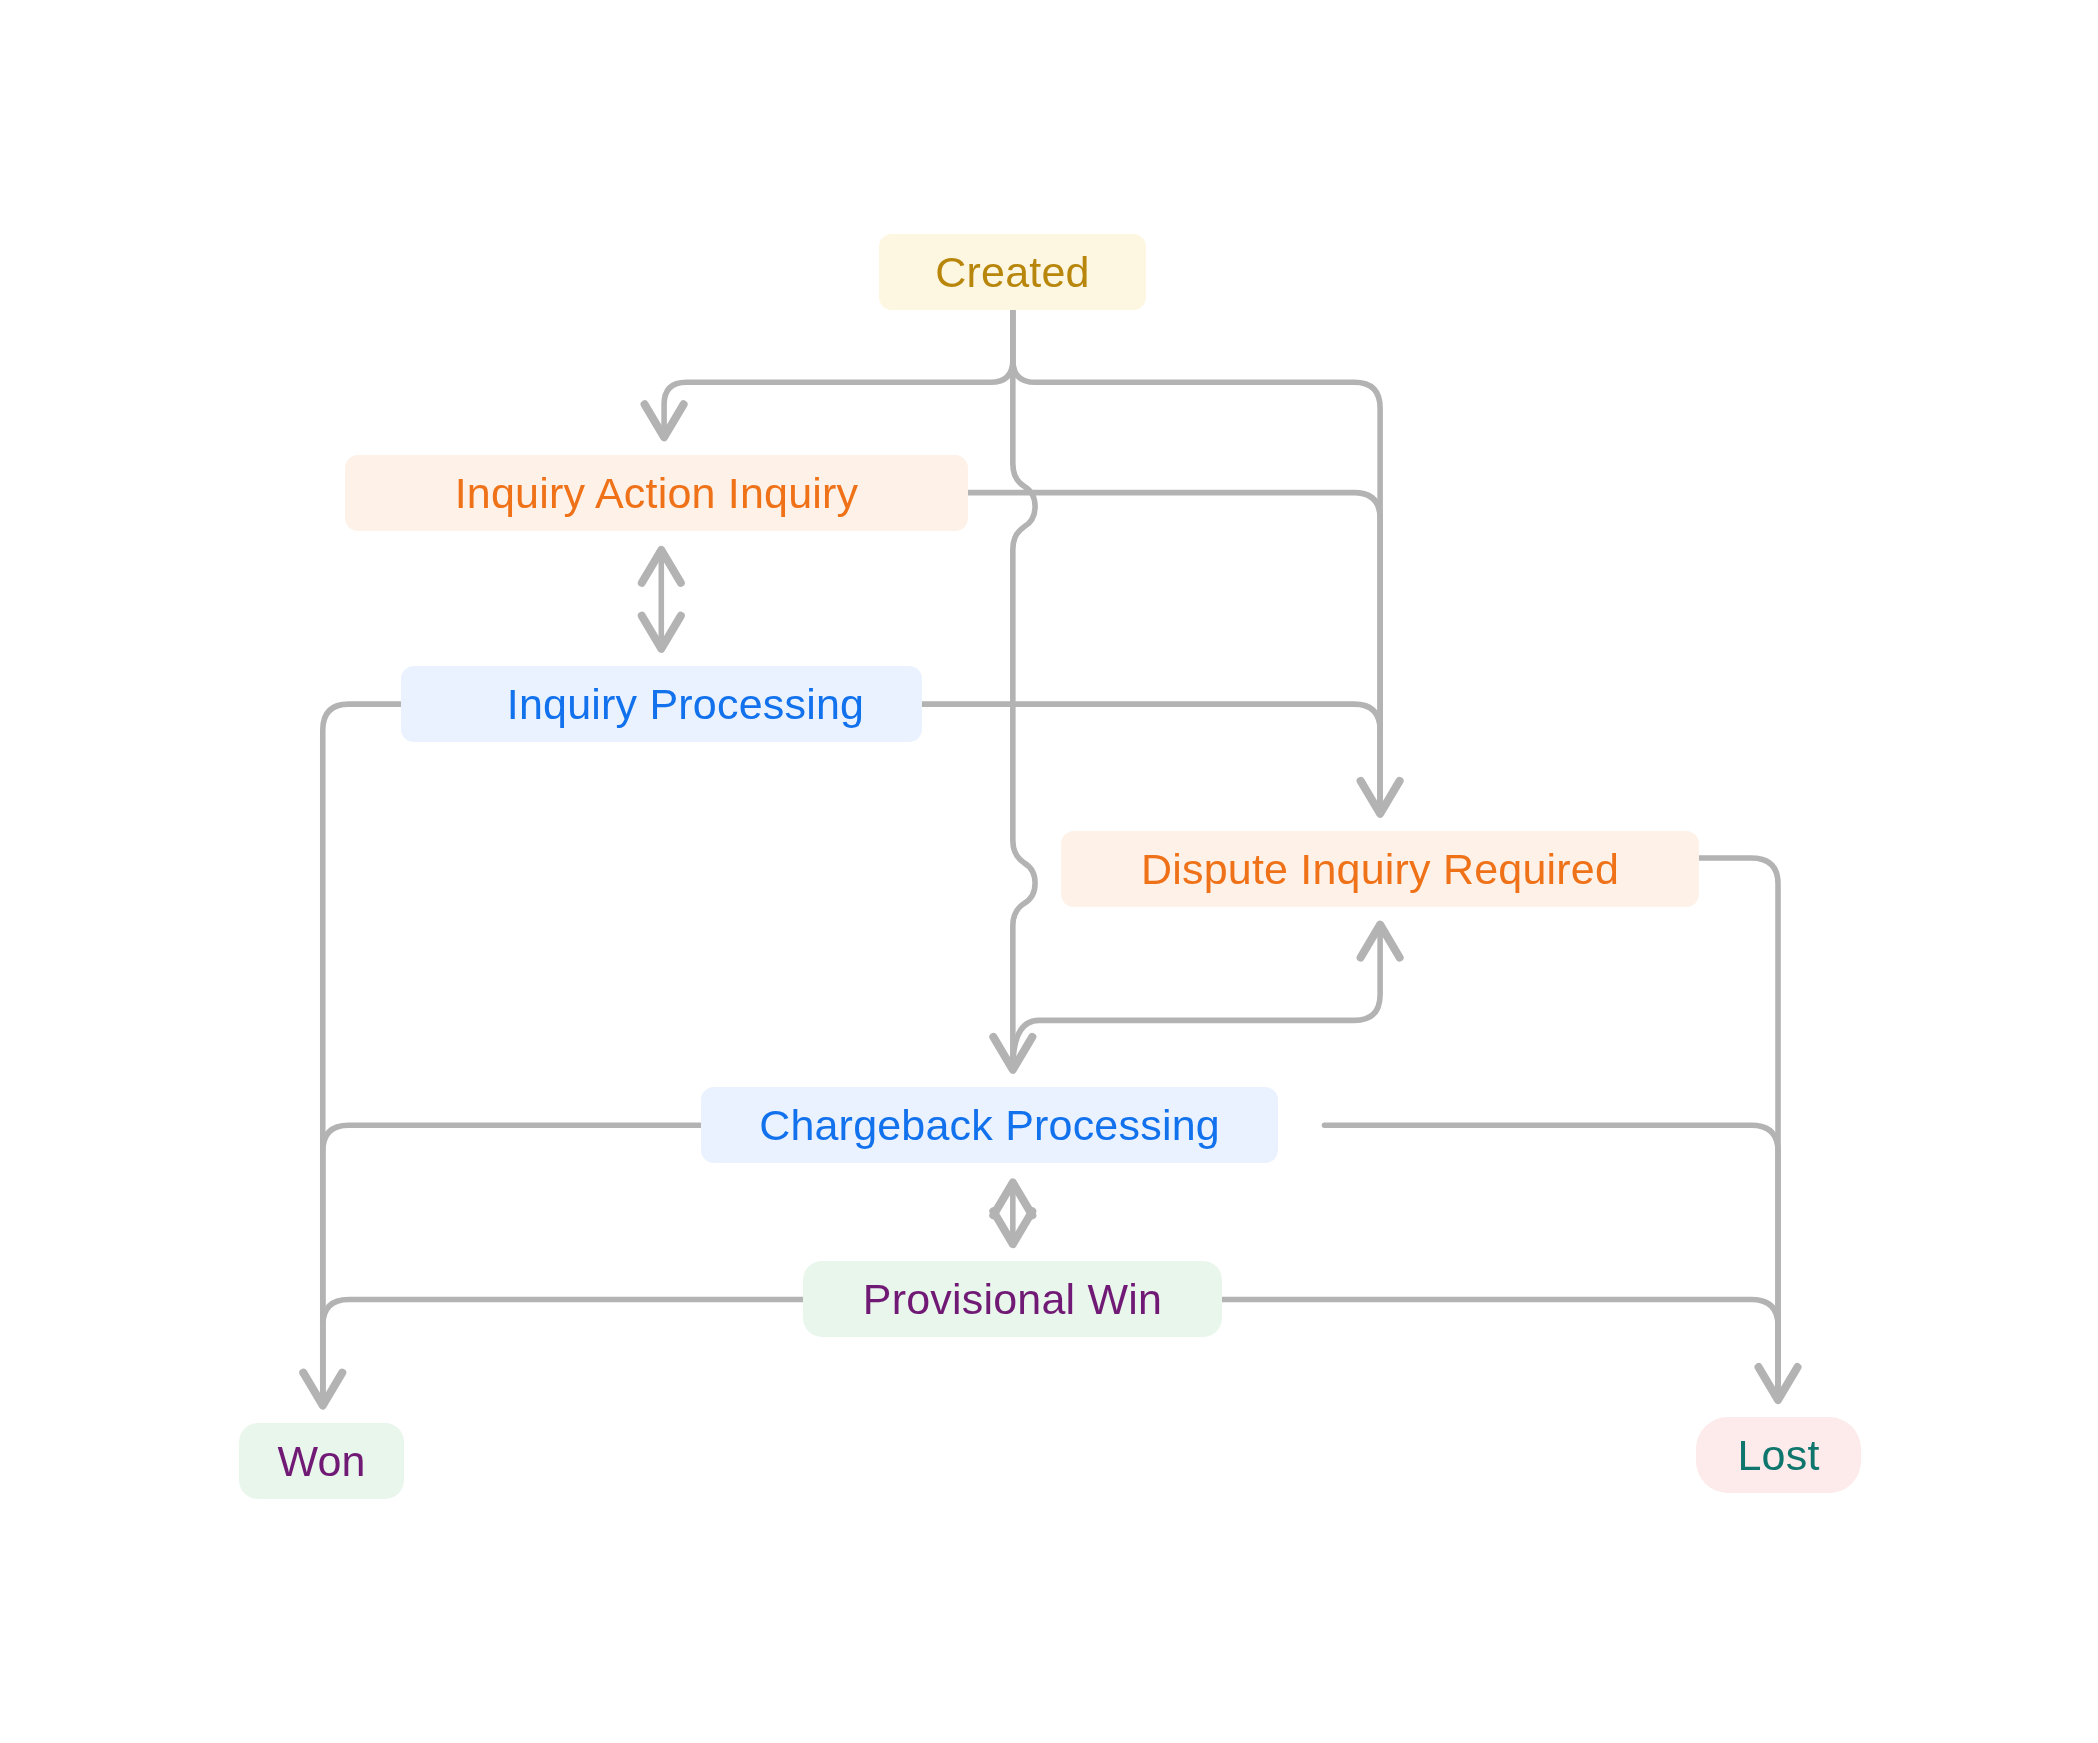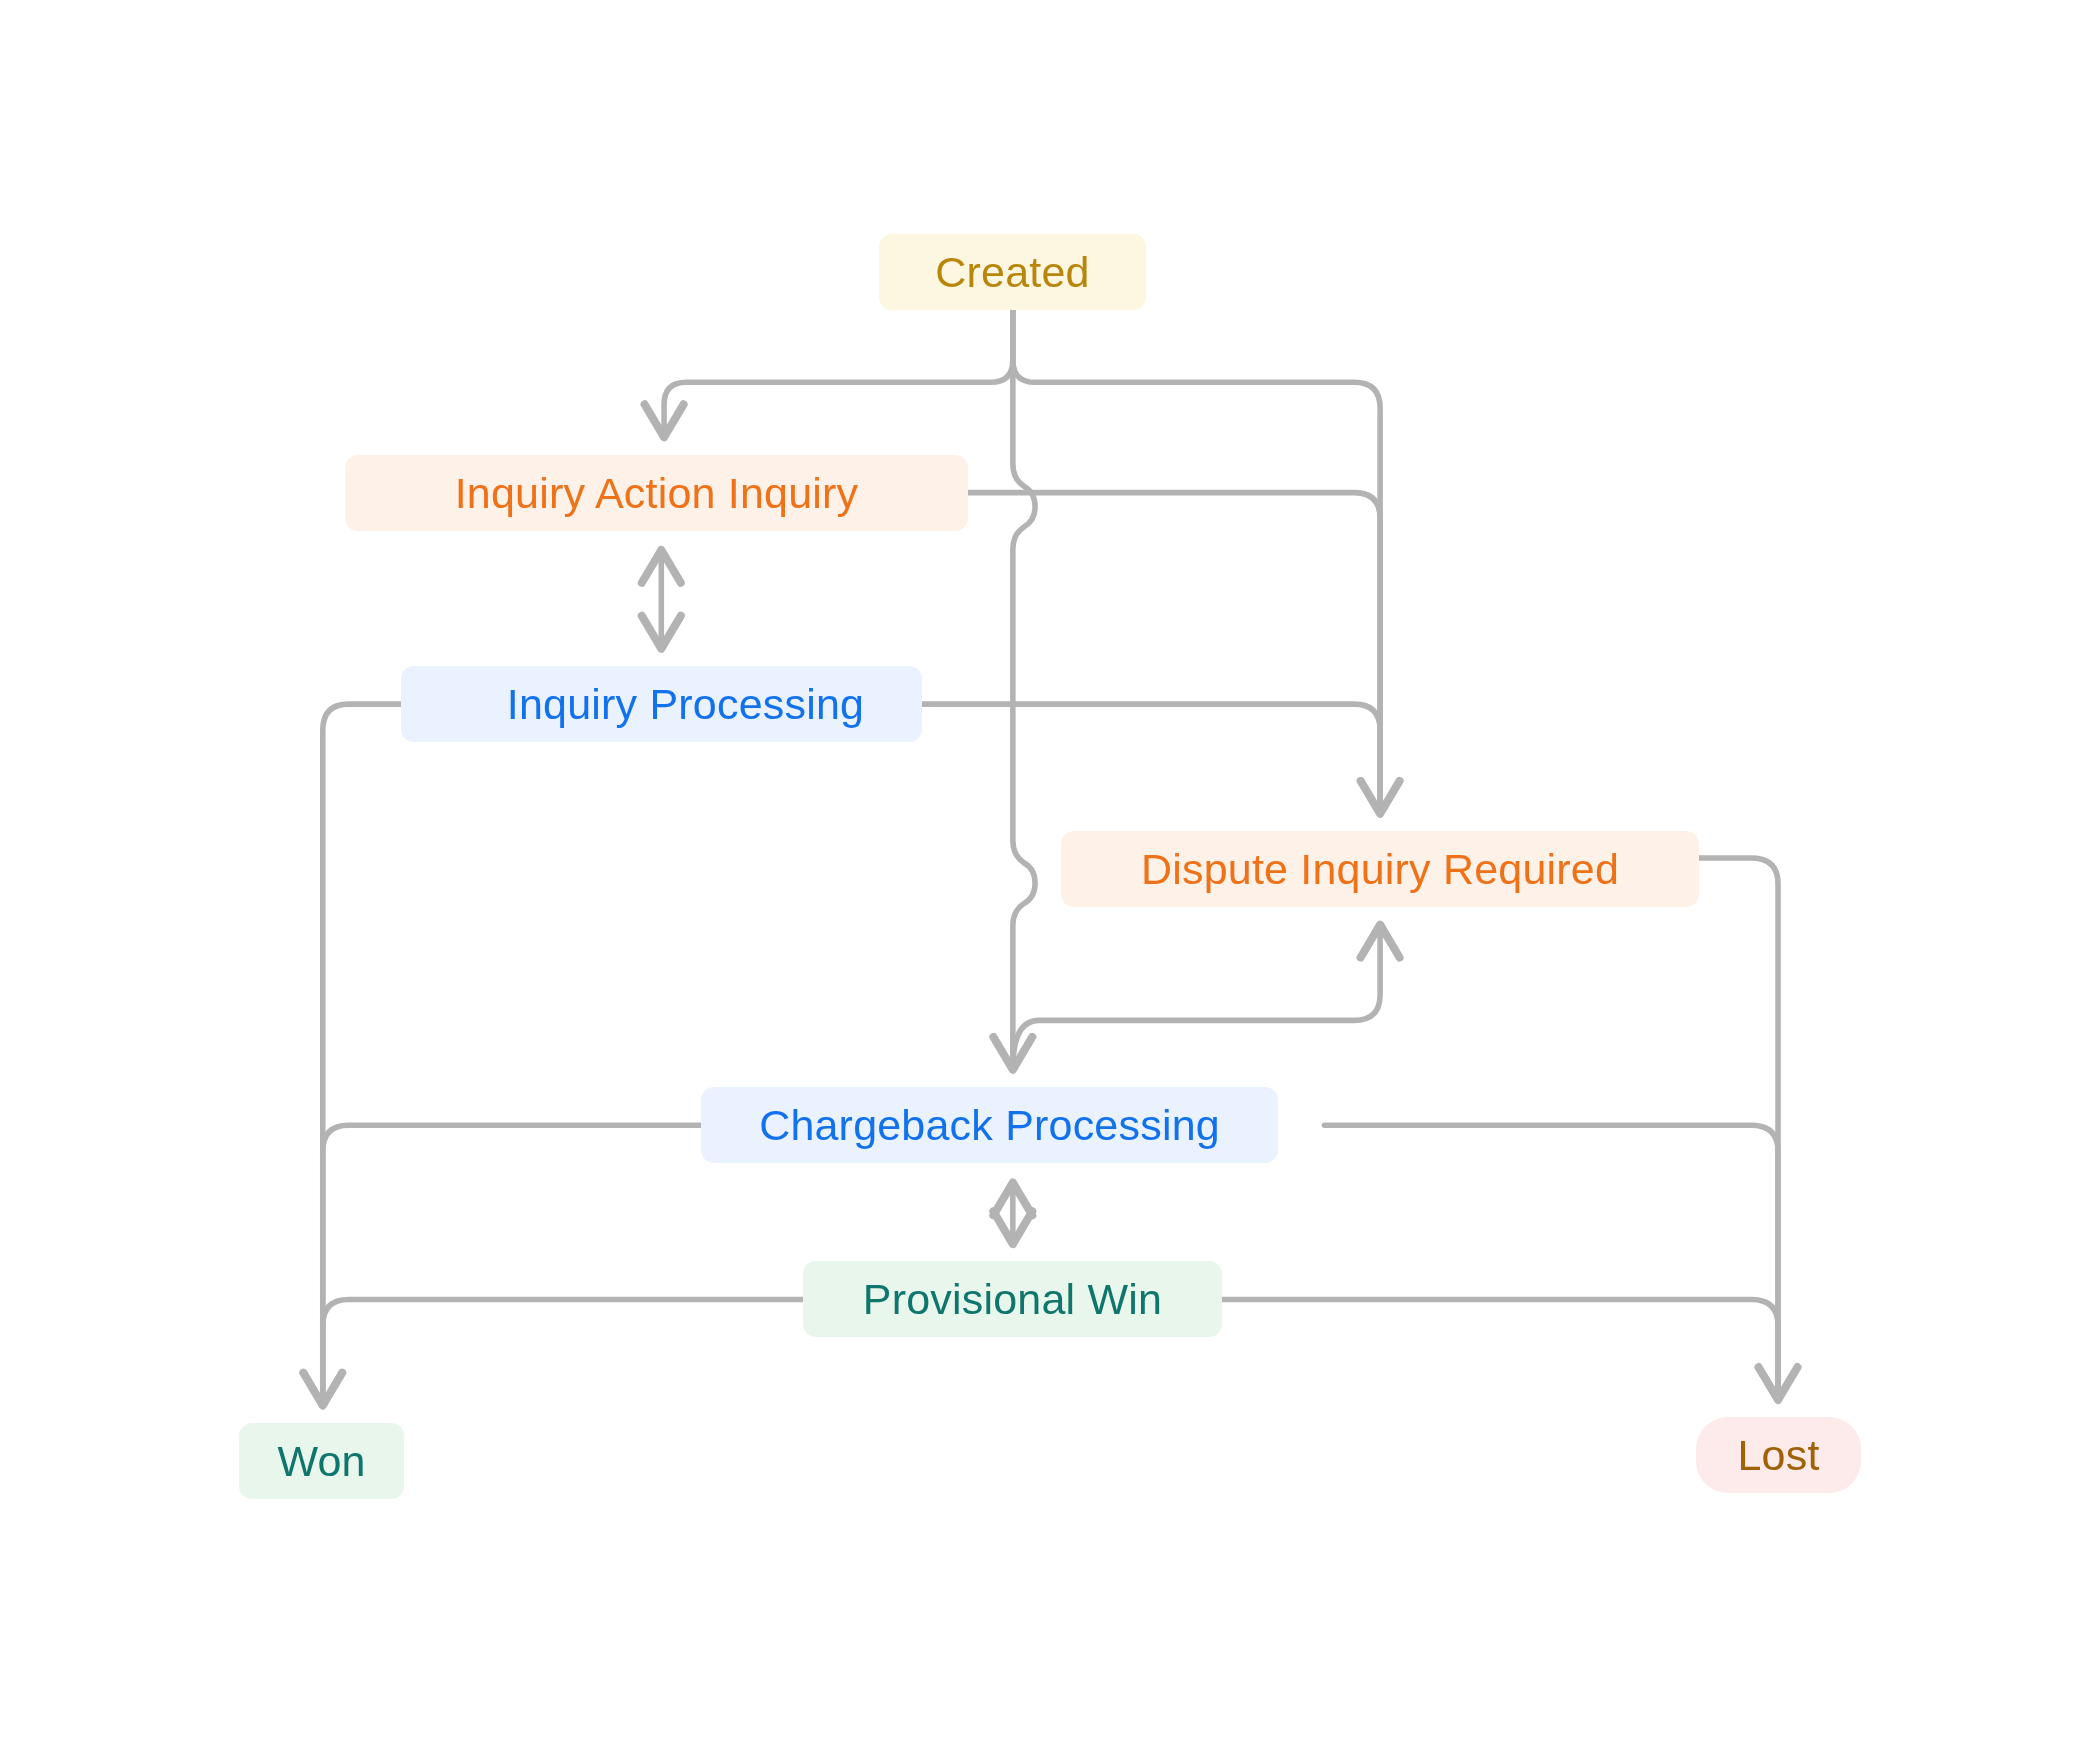--- a/index.html
+++ b/index.html
@@ -34,22 +34,22 @@
     font-weight: 400;
     letter-spacing: 0.2px;
     white-space: nowrap;
     line-height: 1;
     box-sizing: border-box;
   }
   
   .n-created      { background: #fdf6e0; color: #b8860b; }
   .n-warning      { background: #fdf1e8; color: #ef7218; }
   .n-processing   { background: #e9f2fe; color: #1271ec; }
-  .n-success      { background: #e9f6ec; color: #0f766e; }
-  .n-danger       { background: #fdeaea; color: #a16207; border-radius: 32px; }
+  .n-success      { background: #e9f6ec; color: #701a75; border-radius: 19px; }
+  .n-danger       { background: #fdeaea; color: #0f766e; border-radius: 32px; }
 </style>
 </head>
 <body>
 
 <div id="stage">
 
   <svg id="edges" viewBox="0 0 2262 1880" xmlns="http://www.w3.org/2000/svg">
     <defs>
       <marker id="arrowhead" markerWidth="12" markerHeight="12" refX="7.2" refY="5" orient="auto" markerUnits="strokeWidth">
         <path d="M 1.5 1.5 L 7.4 5 L 1.5 8.5" fill="none" stroke="#b3b3b3" stroke-width="1.45" stroke-linecap="round" stroke-linejoin="round"></path>

